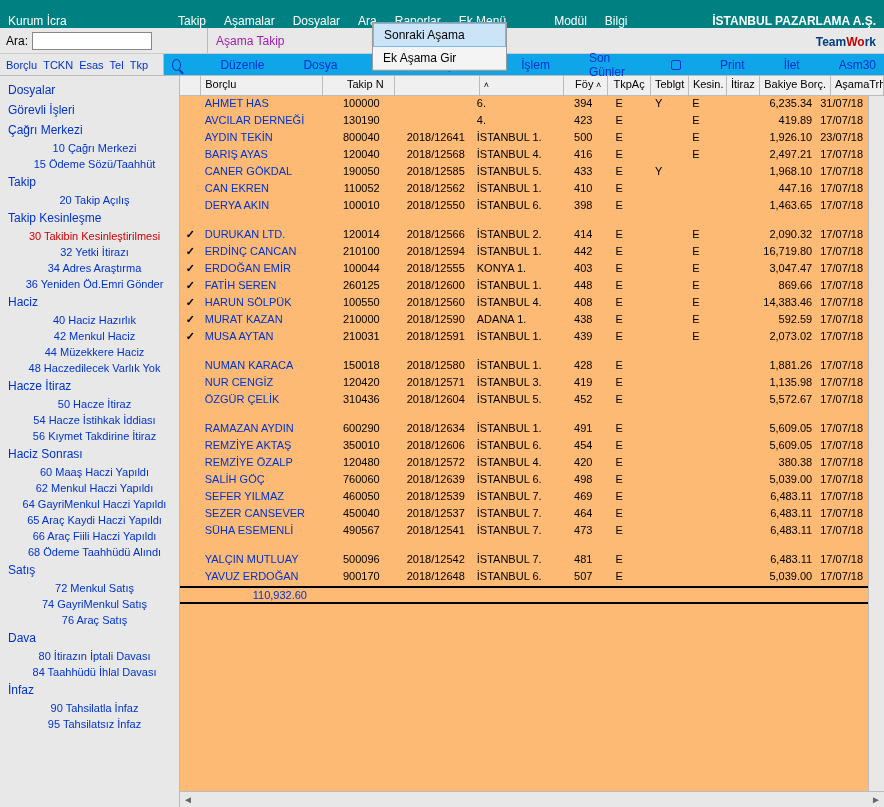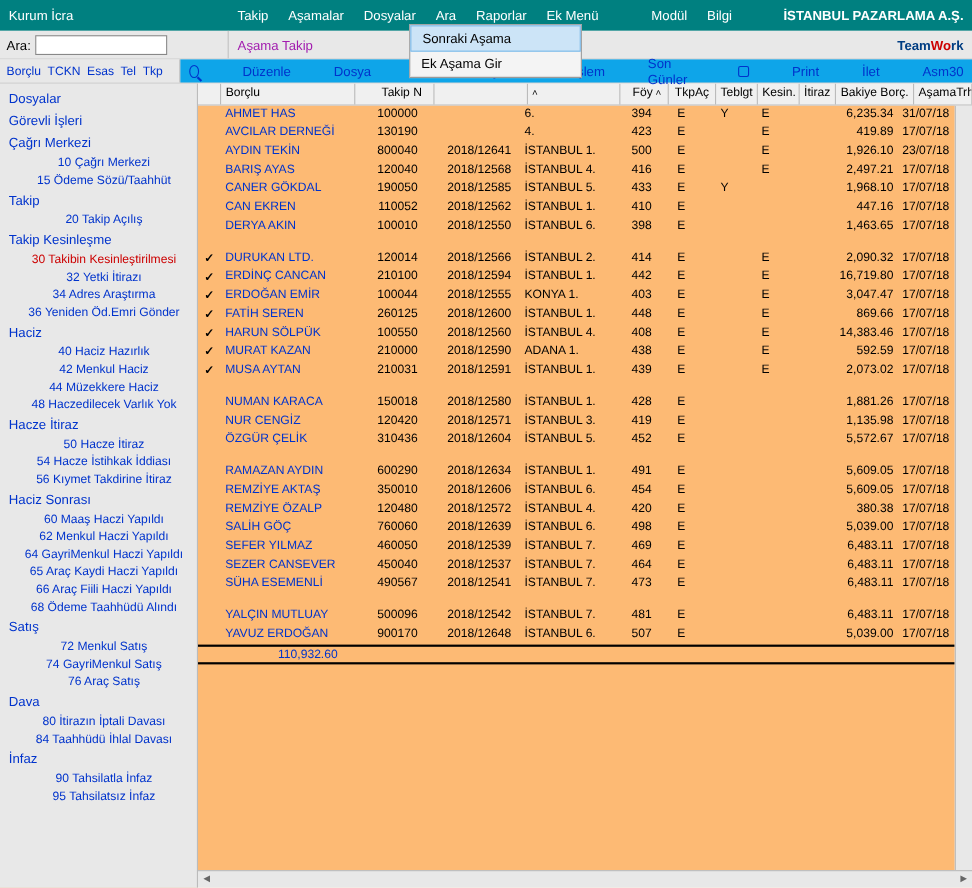--- a/index.html
+++ b/index.html
@@ -1,18 +1,18 @@
 <!DOCTYPE html>
 <html><head>
 <meta charset="utf-8">
 <style>
 * { margin: 0; padding: 0; box-sizing: border-box; font-family: Arial, sans-serif; font-size: 12px; }
 body { width: 884px; height: 807px; background: #e8e8e8; overflow: hidden; }
 
-.topbar { background: #008080; color: #fff; height: 28px; display: flex; align-items: center; padding: 0 8px; gap: 38px; }
+.topbar { background: #008080; color: #fff; height: 28px; display: flex; align-items: flex-end; padding: 0 8px; }
 .topbar .left { width: 170px; font-weight: normal; }
 .topmenu { display: flex; gap: 18px; flex: 1; }
 .topmenu span { cursor: pointer; }
 .topbar .company { font-weight: bold; }
 
 .searchrow { height: 26px; display: flex; border-bottom: 1px solid #ccc; }
 .search-left { width: 208px; background: #e8e8e8; display: flex; align-items: center; padding: 0 6px; border-right: 1px solid #bbb; }
 .search-left label { color: #000; margin-right: 4px; }
 .search-left input { width: 120px; height: 18px; border: 1px solid #888; background: #fff; }
 .search-right { flex: 1; background: #e8e8e8; display: flex; align-items: center; padding: 0 8px; justify-content: space-between; }
@@ -27,21 +27,21 @@
 .filter-left span { color: #0033cc; cursor: pointer; font-size: 11px; }
 .toolbar { flex: 1; background: #0ea5e9; display: flex; align-items: center; padding: 0 8px; gap: 39px; position: relative; }
 .toolbar span { color: #0033cc; cursor: pointer; }
 .toolbar .asama-btn { display: inline-flex; align-items: center; }
 .toolbar .asama-btn::after { content: "▾"; margin-left: 2px; font-size: 9px; }
 .toolbar .code { margin-left: auto; color: #0033cc; }
 .mag-icon { width: 12px; height: 12px; border: 1.5px solid #0033cc; border-radius: 50%; position: relative; display: inline-block; }
 .mag-icon::after { content: ""; position: absolute; width: 5px; height: 1.5px; background: #0033cc; bottom: -3px; right: -4px; transform: rotate(45deg); }
 .print-icon { width: 14px; height: 10px; border: 1px solid #0033cc; display: inline-block; position: relative; border-radius: 2px; }
 
-.dropdown { position: absolute; top: 22px; left: 372px; width: 157px; background: #f4f4f4; border: 1px solid #999; z-index: 100; }
+.dropdown { position: absolute; top: 22px; left: 372px; width: 135px; background: #f4f4f4; border: 1px solid #999; z-index: 100; }
 .dropdown .dd-item { padding: 4px 10px; color: #000; border-bottom: 1px solid #ddd; }
 .dropdown .dd-item.hl { background: #cce4f7; border: 1px solid #7ab8e8; }
 
 .main { display: flex; height: calc(807px - 28px - 26px - 22px); }
 .sidebar { width: 180px; background: #e8e8e8; border-right: 1px solid #bbb; padding: 4px 0; overflow-y: auto; }
 .sidebar .hdr { color: #0033cc; padding: 3px 8px; cursor: pointer; }
 .sidebar .item { color: #0033cc; padding: 2px 8px 2px 18px; cursor: pointer; font-size: 11px; text-align: center; }
 .sidebar .item.active { color: #c00; }
 
 .content { flex: 1; background: #fff; display: flex; flex-direction: column; overflow: hidden; }

